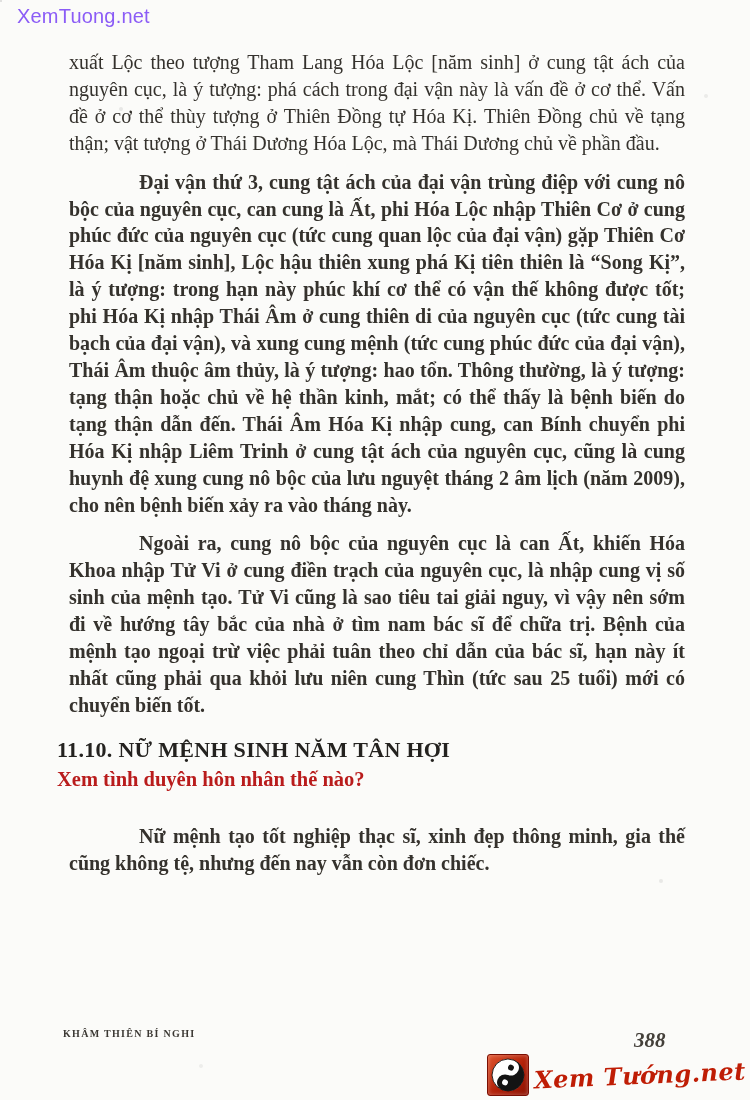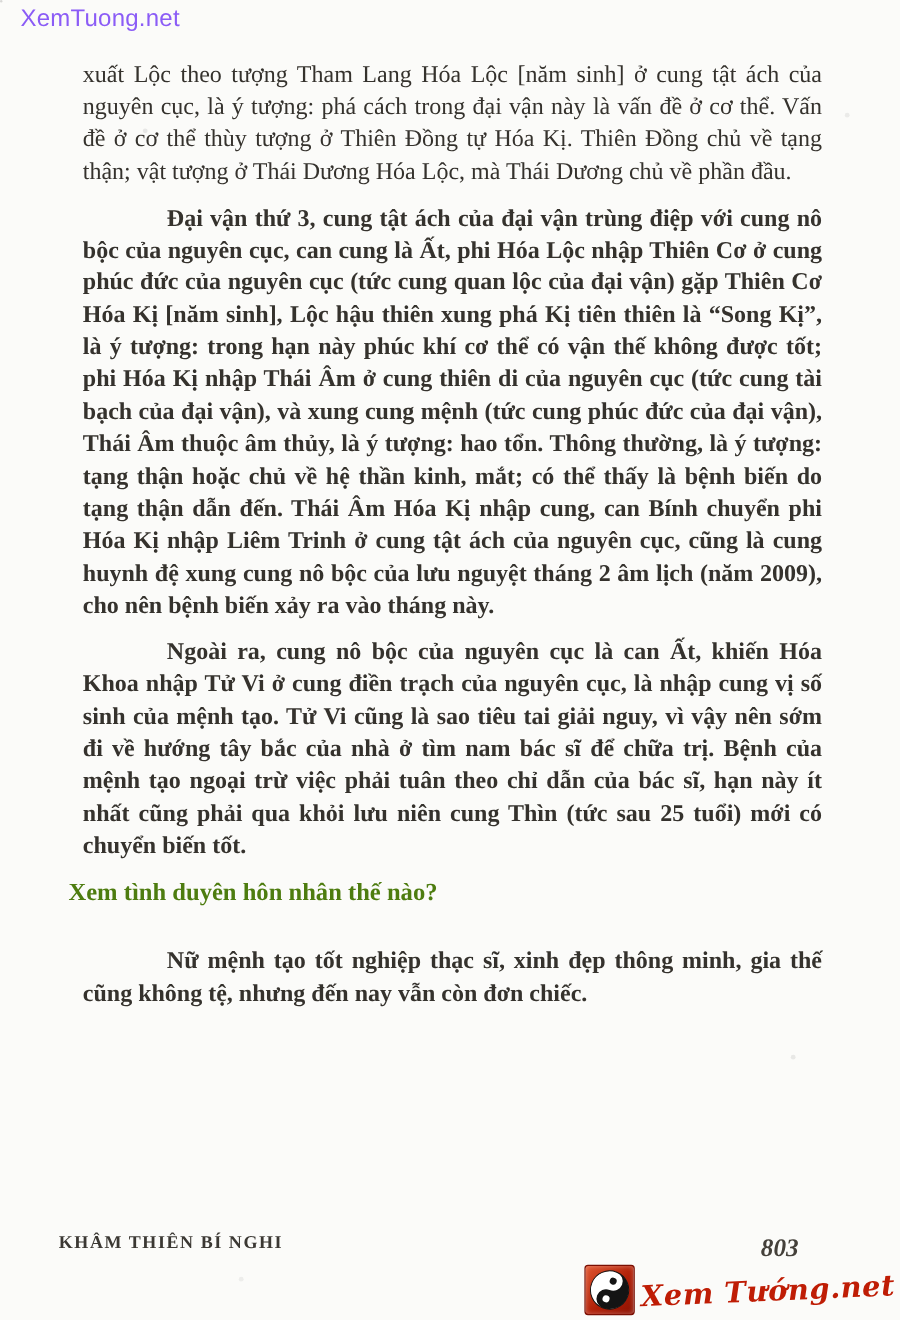--- a/index.html
+++ b/index.html
@@ -32,26 +32,26 @@
   }
   .body-text p{margin:12px;}
   .body-text p.indent{text-indent:70px;font-weight:bold;}
   .section-heading{
     margin:17px 0 0 0;
     font-size:22px;line-height:28px;font-weight:bold;color:#24221f;
     letter-spacing:.3px;text-align:left;text-indent:0;
   }
   .section-subheading{
     margin:2px 0 30px 0;
-    font-size:20.5px;line-height:27px;font-weight:bold;color:#4d7c0f;
+    font-size:20.5px;line-height:27px;font-weight:bold;color:#b91c1c;
     text-align:left;text-indent:0;
   }
   .footer-book-title{
-    position:absolute;left:49px;top:1028px;
-    font-size:15px;font-weight:bold;letter-spacing:1.3px;color:#3b3833;
+    position:absolute;left:63px;top:1028px;
+    font-size:10px;font-weight:bold;letter-spacing:1.3px;color:#3b3833;
   }
   .footer-page-number{
     position:absolute;left:634px;top:1028px;
     font-size:21px;font-weight:bold;font-style:italic;color:#44403a;
   }
   .logo{
     position:absolute;right:4px;top:1054px;
     display:flex;align-items:center;gap:5px;
   }
   .logo-box{
@@ -76,28 +76,29 @@
 
 <div class="page">
 
   <div class="watermark">XemTuong.net</div>
 
   <div class="body-text">
     <p class="para">xuất Lộc theo tượng Tham Lang Hóa Lộc [năm sinh] ở cung tật ách của nguyên cục, là ý tượng: phá cách trong đại vận này là vấn đề ở cơ thể. Vấn đề ở cơ thể thùy tượng ở Thiên Đồng tự Hóa Kị. Thiên Đồng chủ về tạng thận; vật tượng ở Thái Dương Hóa Lộc, mà Thái Dương chủ về phần đầu.</p>
     <p class="para indent">Đại vận thứ 3, cung tật ách của đại vận trùng điệp với cung nô bộc của nguyên cục, can cung là Ất, phi Hóa Lộc nhập Thiên Cơ ở cung phúc đức của nguyên cục (tức cung quan lộc của đại vận) gặp Thiên Cơ Hóa Kị [năm sinh], Lộc hậu thiên xung phá Kị tiên thiên là “Song Kị”, là ý tượng: trong hạn này phúc khí cơ thể có vận thế không được tốt; phi Hóa Kị nhập Thái Âm ở cung thiên di của nguyên cục (tức cung tài bạch của đại vận), và xung cung mệnh (tức cung phúc đức của đại vận), Thái Âm thuộc âm thủy, là ý tượng: hao tổn. Thông thường, là ý tượng: tạng thận hoặc chủ về hệ thần kinh, mắt; có thể thấy là bệnh biến do tạng thận dẫn đến. Thái Âm Hóa Kị nhập cung, can Bính chuyển phi Hóa Kị nhập Liêm Trinh ở cung tật ách của nguyên cục, cũng là cung huynh đệ xung cung nô bộc của lưu nguyệt tháng 2 âm lịch (năm 2009), cho nên bệnh biến xảy ra vào tháng này.</p>
     <p class="para indent">Ngoài ra, cung nô bộc của nguyên cục là can Ất, khiến Hóa Khoa nhập Tử Vi ở cung điền trạch của nguyên cục, là nhập cung vị số sinh của mệnh tạo. Tử Vi cũng là sao tiêu tai giải nguy, vì vậy nên sớm đi về hướng tây bắc của nhà ở tìm nam bác sĩ để chữa trị. Bệnh của mệnh tạo ngoại trừ việc phải tuân theo chỉ dẫn của bác sĩ, hạn này ít nhất cũng phải qua khỏi lưu niên cung Thìn (tức sau 25 tuổi) mới có chuyển biến tốt.</p>
 
+    <h2 class="section-heading">11.10. NỮ MỆNH SINH NĂM TÂN HỢI</h2>
     <h3 class="section-subheading">Xem tình duyên hôn nhân thế nào?</h3>
 
     <p class="para indent">Nữ mệnh tạo tốt nghiệp thạc sĩ, xinh đẹp thông minh, gia thế cũng không tệ, nhưng đến nay vẫn còn đơn chiếc.</p>
   </div>
 
   <div class="footer-book-title">KHÂM THIÊN BÍ NGHI</div>
 
-  <div class="footer-page-number">803</div>
+  <div class="footer-page-number">388</div>
 
   <div class="logo">
     <div class="logo-box">
       <svg viewBox="0 0 64 64" width="34" height="34" aria-hidden="true">
         <circle cx="32" cy="32" r="30" fill="#ffffff" stroke="#111111" stroke-width="1.5"></circle>
         <path d="M32 2 a30 30 0 0 1 0 60 a15 15 0 0 1 0 -30 a15 15 0 0 0 0 -30 z" fill="#141414"></path>
         <circle cx="32" cy="17" r="5.5" fill="#141414"></circle>
         <circle cx="32" cy="47" r="5.5" fill="#ffffff"></circle>
       </svg>
     </div>

